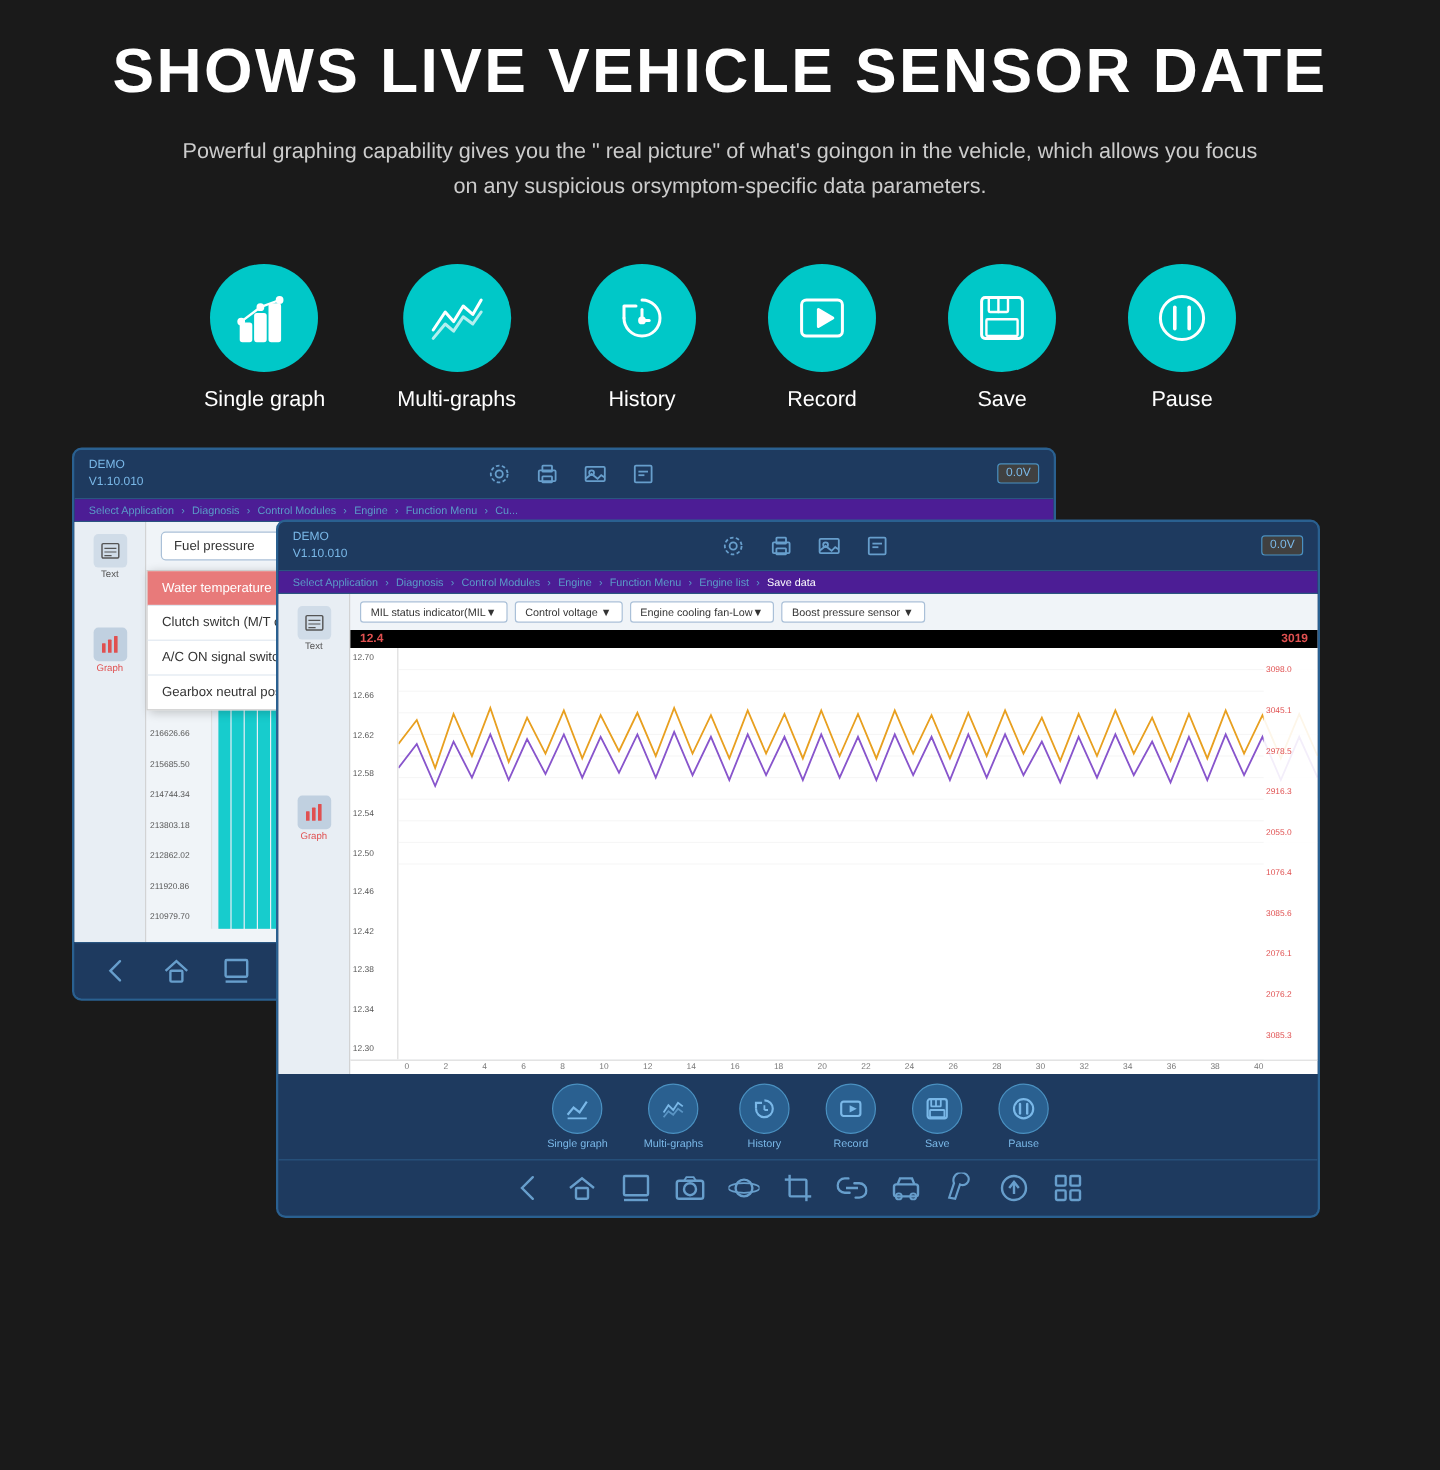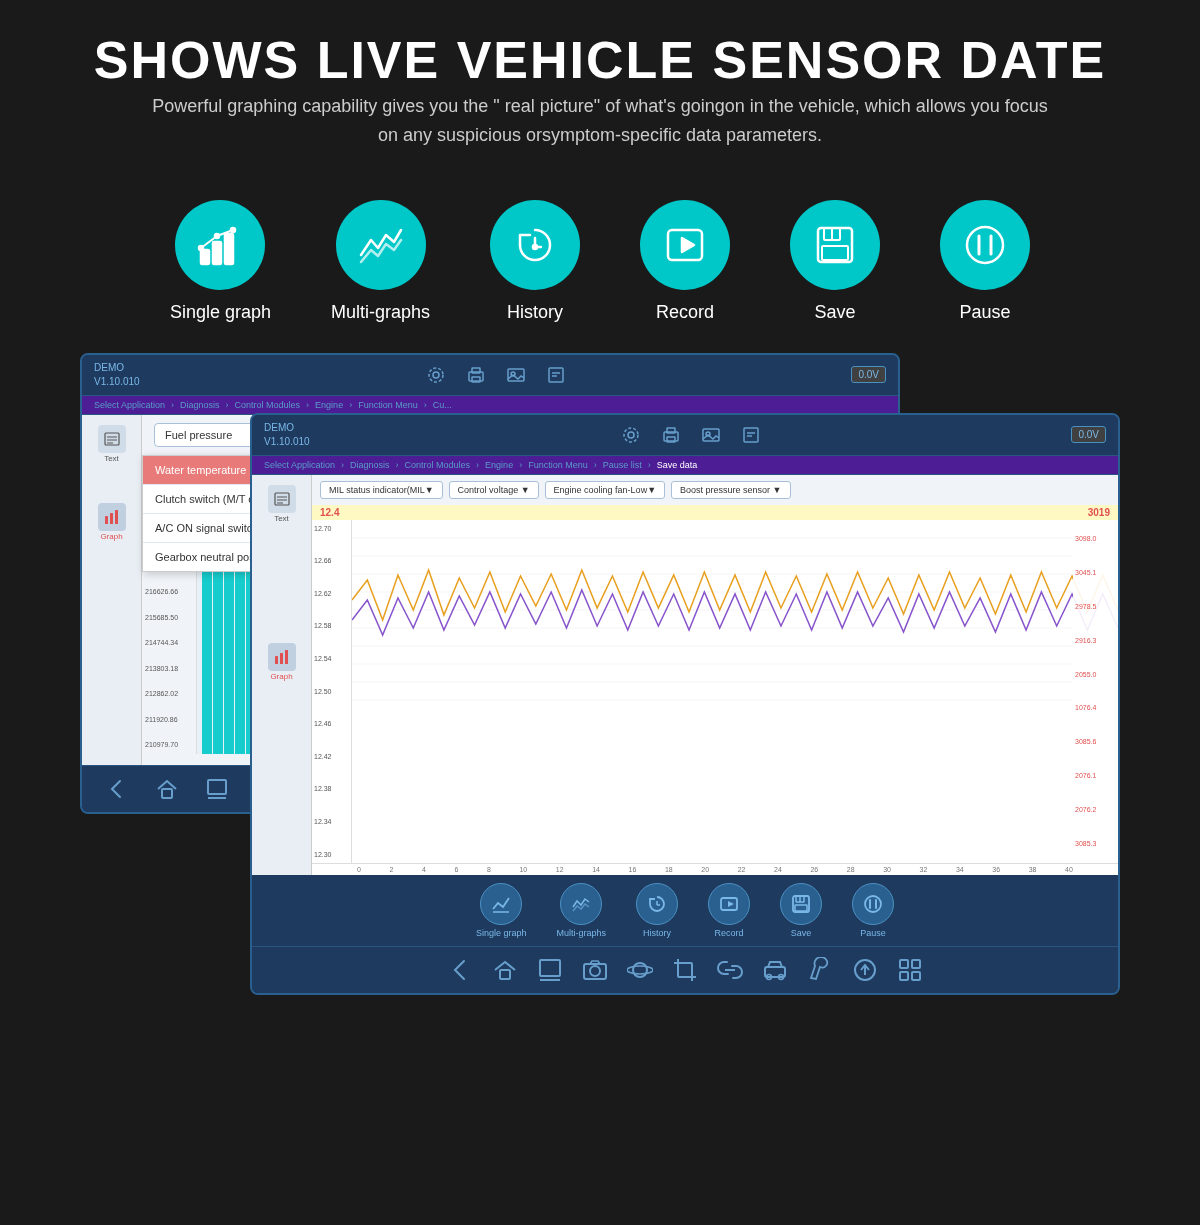--- a/index.html
+++ b/index.html
@@ -15,21 +15,21 @@
     
     .header-section {
       text-align: center;
       padding: 30px 40px 20px;
     }
     .main-title {
       font-size: 52px;
       font-weight: 900;
       color: #fff;
       letter-spacing: 2px;
-      margin-bottom: 2px;
+      margin-bottom: 22px;
       text-transform: uppercase;
     }
     .subtitle {
       font-size: 18px;
       color: #ccc;
       line-height: 1.6;
       max-width: 900px;
       margin: 0 auto;
     }
 
@@ -68,21 +68,20 @@
     .icon-label {
       font-size: 18px;
       color: #fff;
       font-weight: 500;
     }
 
     
     .screenshots-section {
       padding: 10px 40px 20px;
       position: relative;
-      margin-left: 20px;
     }
 
     
     .screenshot-wrapper {
       position: relative;
       width: 100%;
     }
 
     
     .screen-back {
@@ -579,21 +578,21 @@
         <span>Select Application</span>
           <span>›</span>
         <span>Diagnosis</span>
           <span>›</span>
         <span>Control Modules</span>
           <span>›</span>
         <span>Engine</span>
           <span>›</span>
         <span>Function Menu</span>
           <span>›</span>
-        <span>Pause list</span>
+        <span>Engine list</span>
           <span>›</span>
         <span class="active">Save data</span>
       </div>
 
       <div class="screen-content" style="min-height: 400px;">
 
         <div class="screen-sidebar">
           <div class="sidebar-btn">
             <div class="sidebar-btn-icon">
               <svg width="18" height="18" viewBox="0 0 18 18">
@@ -627,21 +626,21 @@
               <span>Control voltage ▼</span>
             </div>
             <div class="graph-dd">
               <span>Engine cooling fan-Low▼</span>
             </div>
             <div class="graph-dd">
               <span>Boost pressure sensor ▼</span>
             </div>
           </div>
 
-          <div style="display:flex; justify-content:space-between; padding:2px 8px; background:#fef9c3;">
+          <div style="display:flex; justify-content:space-between; padding:2px 8px; background:#000000;">
             <span style="font-size:10px; color:#e05050; font-weight:bold;">12.4</span>
             <span style="font-size:10px; color:#e05050; font-weight:bold;">3019</span>
           </div>
 
           <div style="display:flex; flex:1; background:#fff;">
 
             <div style="display:flex; flex-direction:column; justify-content:space-between; padding:5px 2px; font-size:7px; color:#555; width:40px; border-right:1px solid #ddd;">
               <span>12.70</span>
               <span>12.66</span>
               <span>12.62</span>

